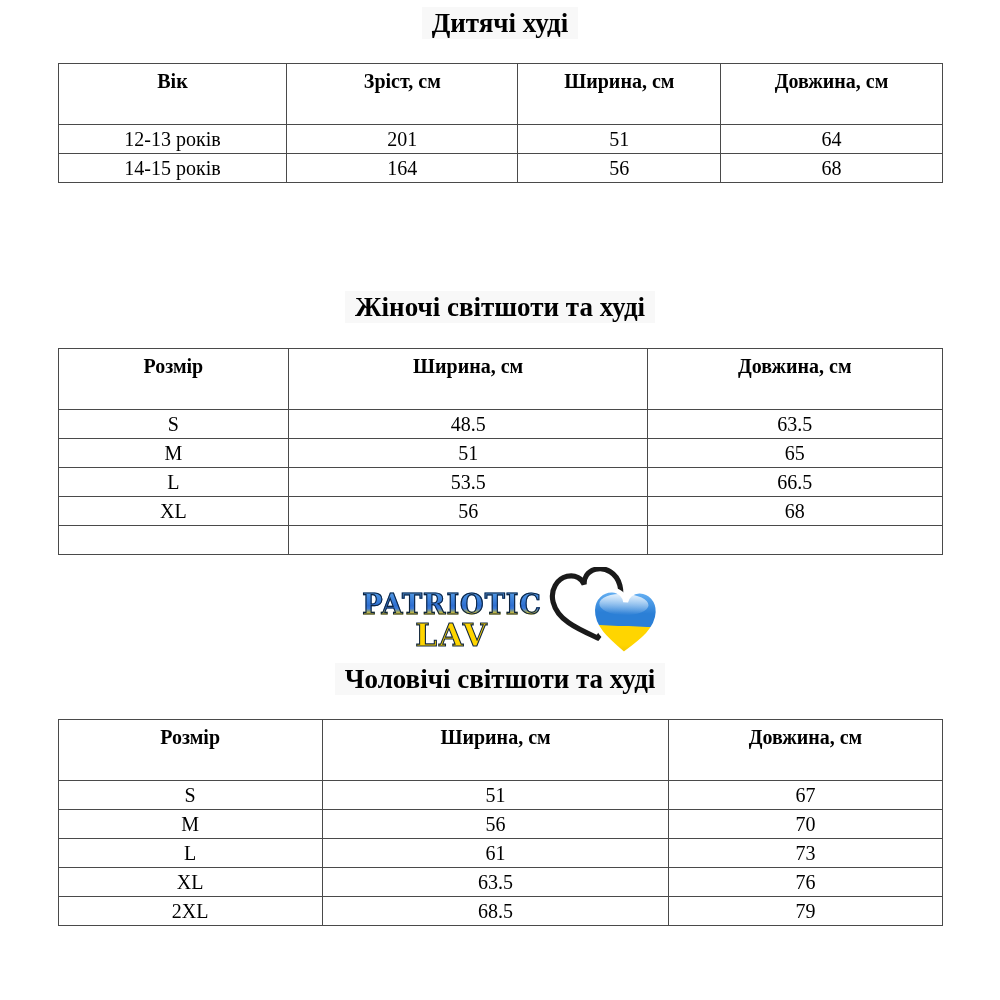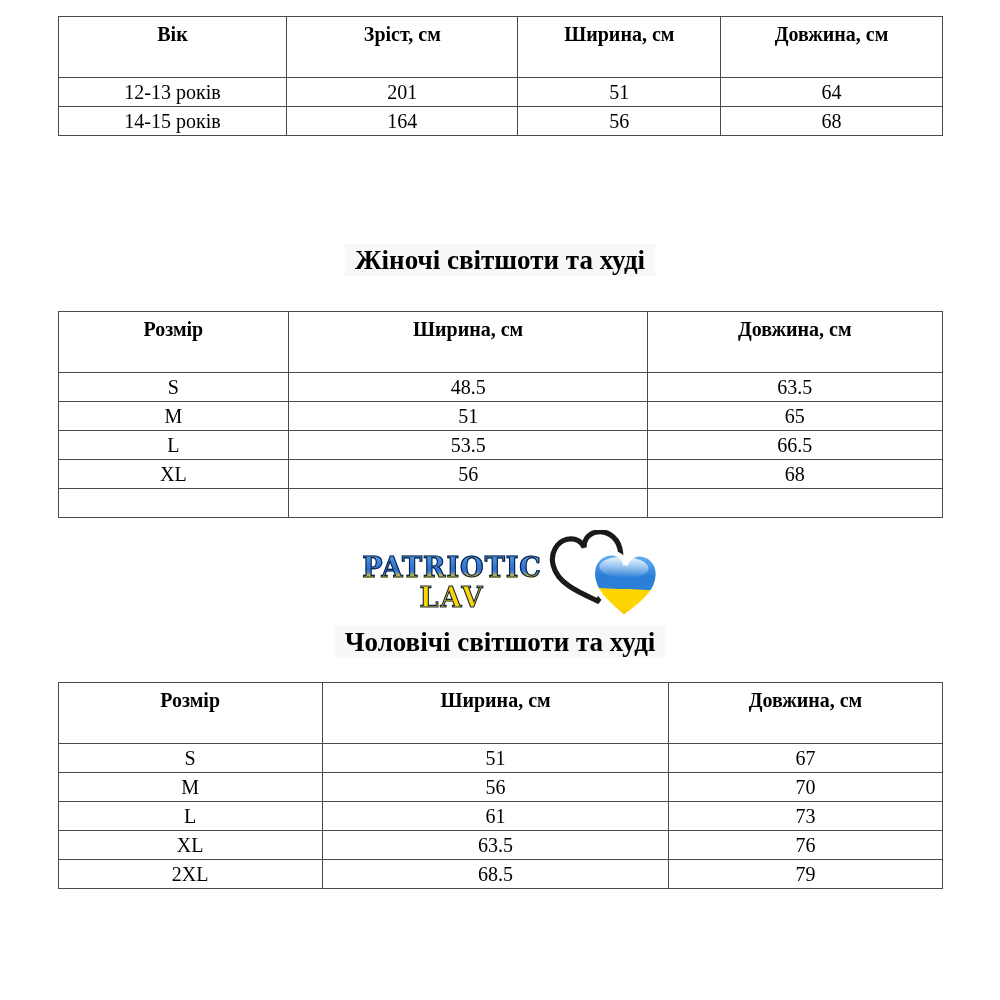--- a/index.html
+++ b/index.html
@@ -8,21 +8,21 @@
     background:#ffffff;color:#000;
     font-family:"Liberation Serif", serif;
   }
   .page{width:1000px;height:1000px;position:relative;}
 
   .title{
     text-align:center;font-weight:bold;font-size:27px;line-height:30px;margin:0;
   }
   .title .hl{background:#f8f8f8;padding:1px 10px;display:inline-block;}
   .title-1{padding-top:7px;margin-bottom:24px;}
-  .title-2{margin-top:108px;margin-bottom:35px;}
+  .title-2{margin-top:108px;margin-bottom:25px;}
   .title-3{margin-top:0px;margin-bottom:24px;}
 
   table.size-table{
     border-collapse:collapse;table-layout:fixed;
     width:885px;margin:16px auto;
     border:1.5px solid #3c3c3c;
     padding-left:45px;
   }
   table.size-table th, table.size-table td{
     border:1px solid #4a4a4a;
@@ -45,31 +45,32 @@
   }
   .logo-line1{
     font-family:"DejaVu Serif", serif;
     font-weight:bold;font-size:27px;line-height:30px;letter-spacing:1px;
     background:linear-gradient(180deg,#57a0e8 0%,#2e6fd2 52%,#3d7bd8 62%,#ffd500 82%,#ffd500 100%);
     -webkit-background-clip:text;background-clip:text;color:transparent;
     -webkit-text-stroke:1.1px #0e2440;
   }
   .logo-line2{
     font-family:"DejaVu Serif", serif;
-    font-weight:bold;font-size:27px;line-height:30px;letter-spacing:2px;
+    font-weight:bold;font-size:31px;line-height:30px;letter-spacing:2px;
     color:#ffd500;
     -webkit-text-stroke:1.1px #0e2440;
   }
   .hearts{margin-left:2px;margin-top:-4px;}
 </style>
 </head>
 <body>
 
 <div class="page">
 
+  <h1 class="title title-1"><span class="hl">Дитячі худі</span></h1>
 
   <table class="size-table">
       <colgroup>
         <col style="width: 25.9%;">
         <col style="width: 26.1%;">
         <col style="width: 23%;">
         <col style="width: 25%;">
       </colgroup>
       <thead>
         <tr>

